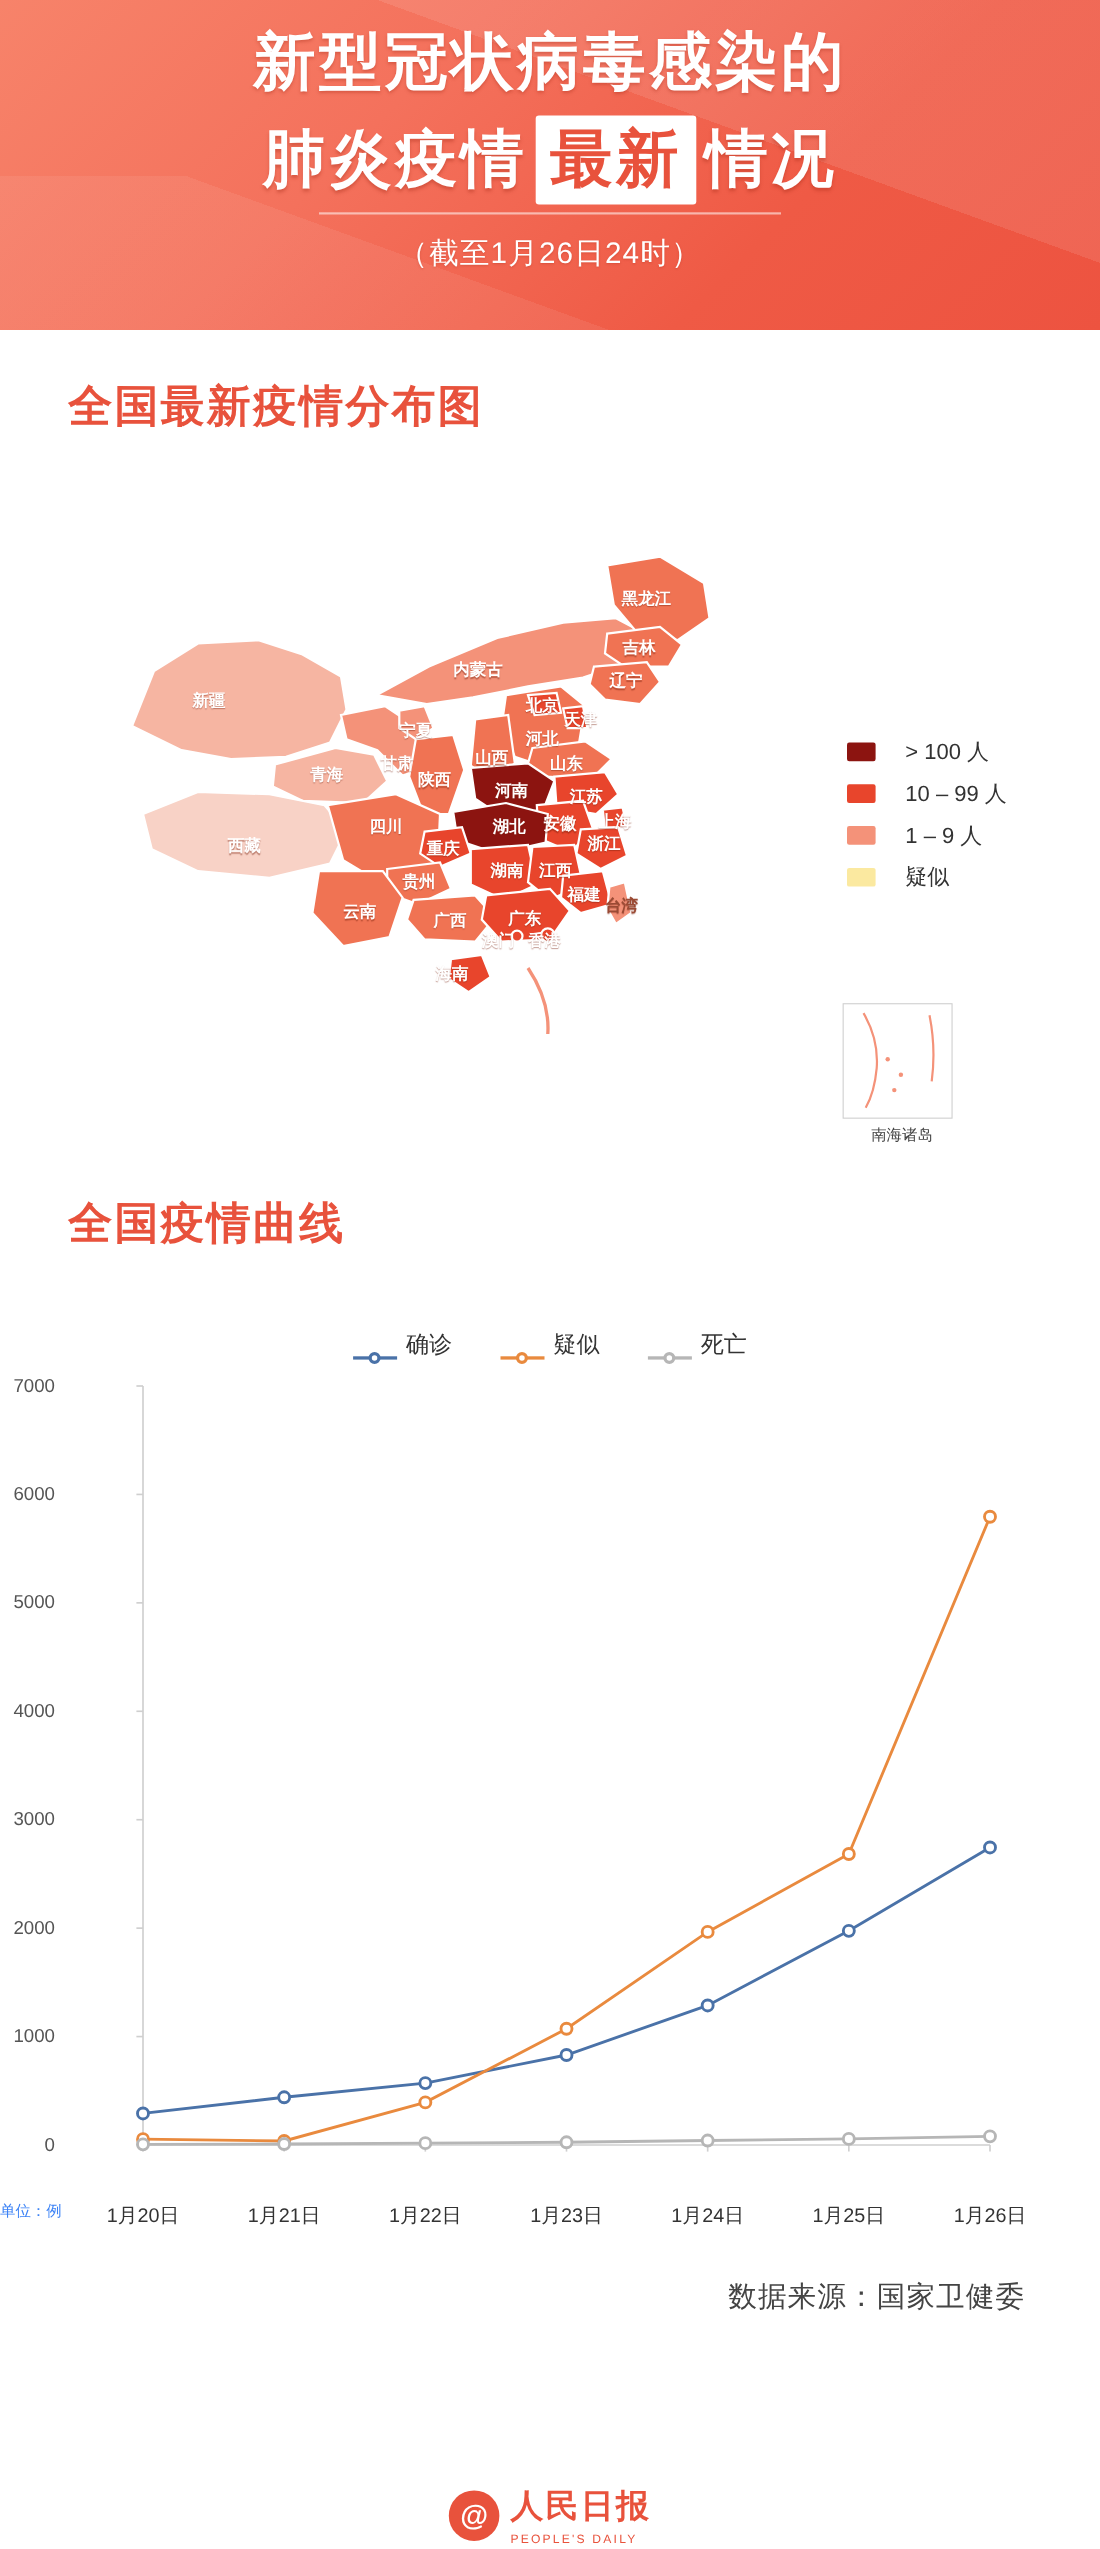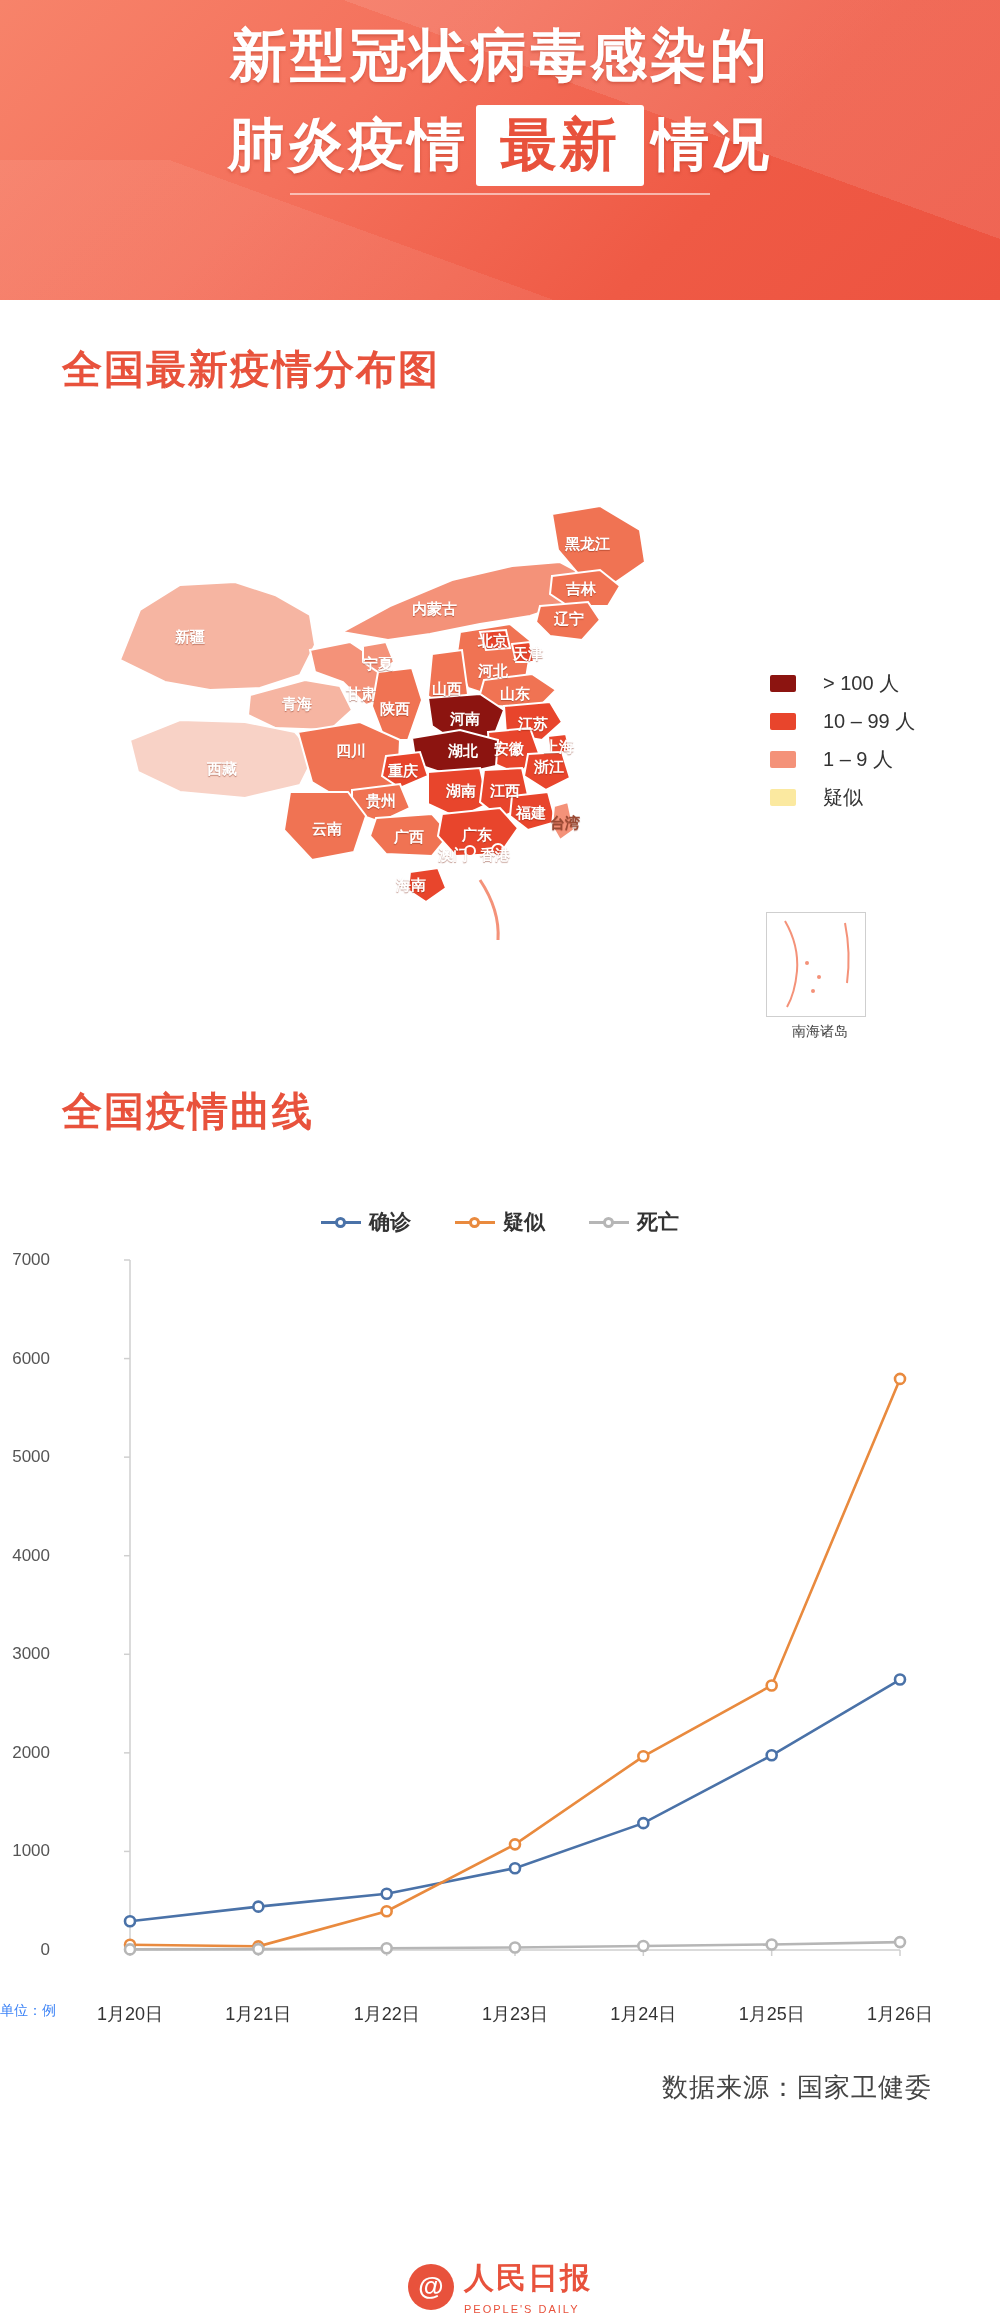--- a/index.html
+++ b/index.html
@@ -32,21 +32,21 @@
     font-size:57px;font-weight:bold;color:#ffffff;letter-spacing:3px;
     text-shadow:0 2px 3px rgba(160,40,20,0.35);
   }
   .banner-line2{
     position:absolute;left:0;right:0;top:105px;text-align:center;
     font-size:57px;font-weight:bold;color:#ffffff;letter-spacing:3px;
     white-space:nowrap;text-shadow:0 2px 3px rgba(160,40,20,0.35);
   }
   .hl-box{
     display:inline-block;background:#ffffff;color:#e8523c;
-    padding:2px 24px;margin:0 8px;border-radius:3px;
+    padding:2px 13px;margin:0 8px;border-radius:3px;
     text-shadow:none;
   }
   .banner-sub{
     position:absolute;left:0;right:0;top:212px;text-align:center;
     font-size:27px;color:#ffffff;letter-spacing:1px;
     text-shadow:0 1px 2px rgba(160,40,20,0.3);
   }
   .banner-rule{
     position:absolute;left:50%;transform:translateX(-50%);top:193px;
     width:420px;height:2px;background:rgba(255,255,255,0.55);
@@ -92,21 +92,21 @@
     margin-left:180px;color:#ffffff;font-size:21px;font-weight:bold;
     letter-spacing:1px;
   }
   
   .chart-section{position:relative;width:1000px;height:1180px;background:#ffffff;}
   .chart-title{left:62px;top:24px;}
   .chart-legend{
     position:absolute;left:0;right:0;top:148px;
     display:flex;justify-content:center;gap:44px;
   }
-  .lg-item{display:flex;align-items:center;gap:8px;font-weight:bold;}
+  .lg-item{display:flex;align-items:flex-end;gap:8px;}
   .lg-line{width:40px;height:3px;position:relative;}
   .lg-dot{
     position:absolute;left:14px;top:-4px;width:11px;height:11px;border-radius:50%;
     background:#fff;border:3px solid #000;
   }
   .lg-text{font-size:21px;color:#333;}
   .plot{position:absolute;left:60px;top:190px;width:880px;height:740px;}
   .y-lab{
     position:absolute;right:100%;margin-right:10px;transform:translateY(-50%);
     font-size:17px;color:#555;white-space:nowrap;
@@ -139,20 +139,21 @@
 <body>
 
 <div class="banner">
   <div class="ribbon"></div>
   <div class="ribbon2"></div>
   <div class="banner-line1">新型冠状病毒感染的</div>
   <div class="banner-line2">
     <span>肺炎疫情</span><span class="hl-box">最新</span><span>情况</span>
   </div>
   <div class="banner-rule"></div>
+  <div class="banner-sub">（截至1月26日24时）</div>
 </div>
 
 <div class="map-section">
   <div class="section-title map-title">全国最新疫情分布图</div>
 
   <div class="map-wrap">
     <svg class="map-svg" width="880" height="560" viewBox="0 0 880 560">
 
       <path d="M60 250 L80 200 L120 175 L175 172 L215 185 L250 205 L255 235 L240 265 L200 278 L150 280 L105 272 Z" fill="#f6b5a2" stroke="#fff" stroke-width="2"></path>
       <path d="M190 285 L245 270 L280 276 L292 300 L270 320 L215 318 L188 305 Z" fill="#f6b5a2" stroke="#fff" stroke-width="2"></path>

